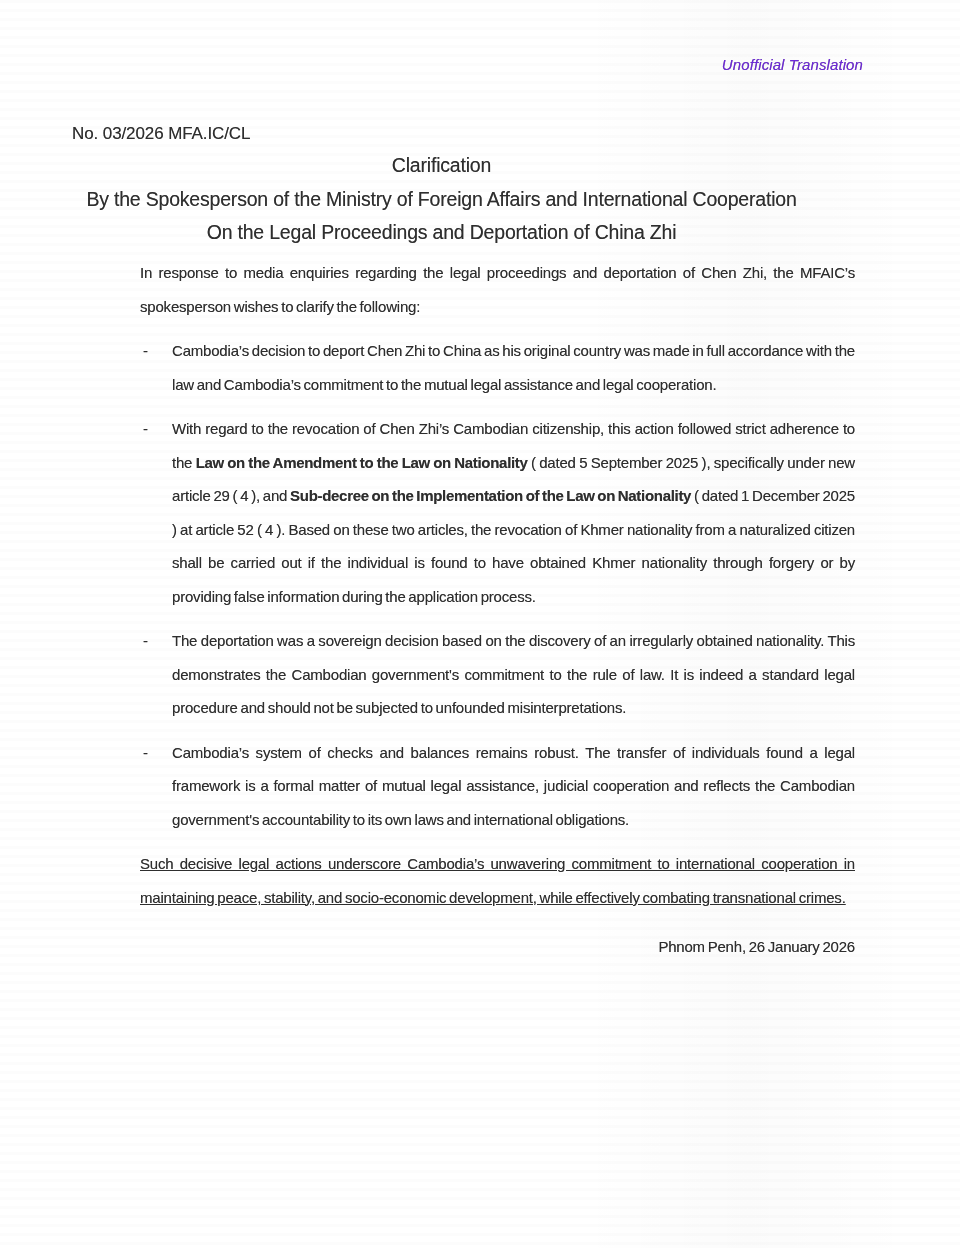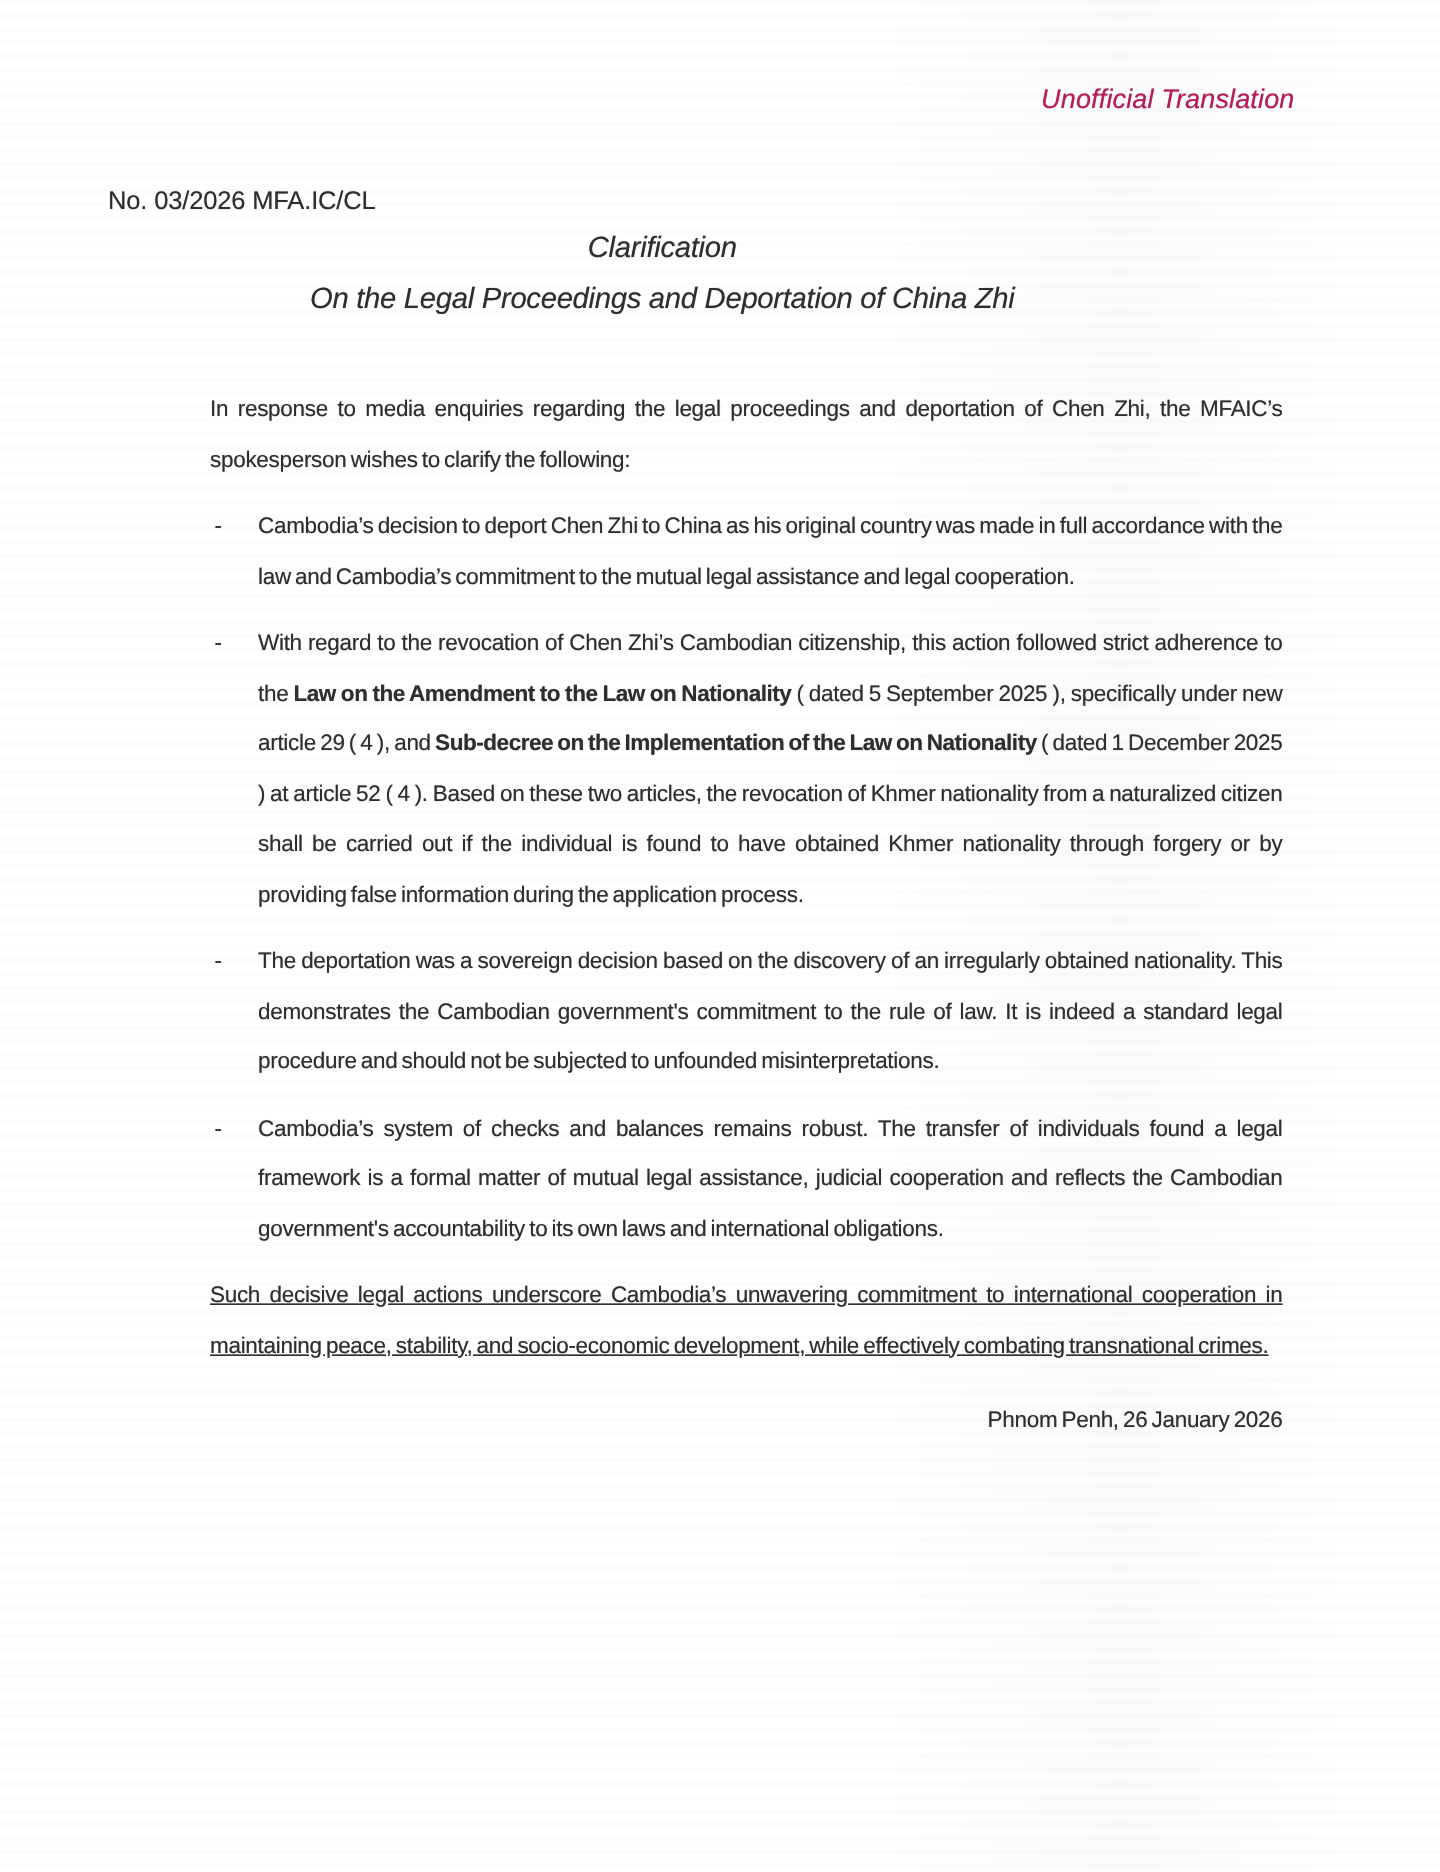--- a/index.html
+++ b/index.html
@@ -26,42 +26,41 @@
       linear-gradient(90deg, rgba(0,0,0,0) 60%, rgba(0,0,0,0.015) 78%, rgba(0,0,0,0) 95%);
     pointer-events: none;
   }
   .soft {
     text-shadow: 0 0 0.6px rgba(46,46,46,0.55);
   }
   .translation-note {
     position: absolute;
     top: 56px;
     right: 97px;
-    font-size: 18px;
+    font-size: 15px;
     font-style: italic;
-    color: #be185d;
+    color: #6d28d9;
     letter-spacing: 0.1px;
   }
   .ref-no {
     position: absolute;
     top: 124px;
     left: 72px;
     font-size: 17px;
     letter-spacing: -0.1px;
   }
   .title-block {
     position: absolute;
     top: 149px;
     left: 20px;
     right: 97px;
     text-align: center;
     font-size: 19.5px;
     line-height: 33.5px;
     letter-spacing: -0.2px;
-    font-style: italic;
   }
   .body-col {
     position: absolute;
     top: 256px;
     left: 140px;
     width: 715px;
     font-size: 15px;
     line-height: 33.5px;
     letter-spacing: -0.2px;
     word-spacing: -1.2px;
@@ -101,20 +100,21 @@
 <body>
 
 <div class="page">
 
   <div class="translation-note soft">Unofficial Translation</div>
 
   <div class="ref-no soft">No. 03/2026 MFA.IC/CL</div>
 
   <div class="title-block soft">
     <div>Clarification</div>
+    <div>By the Spokesperson of the Ministry of Foreign Affairs and International Cooperation</div>
     <div>On the Legal Proceedings and Deportation of China Zhi</div>
   </div>
 
   <div class="body-col soft">
 
     <p class="para">In response to media enquiries regarding the legal proceedings and deportation of Chen Zhi, the MFAIC’s spokesperson wishes to clarify the following:</p>
 
     <div>
     <div class="bullet-row">
       <span class="bullet-marker">-</span>

